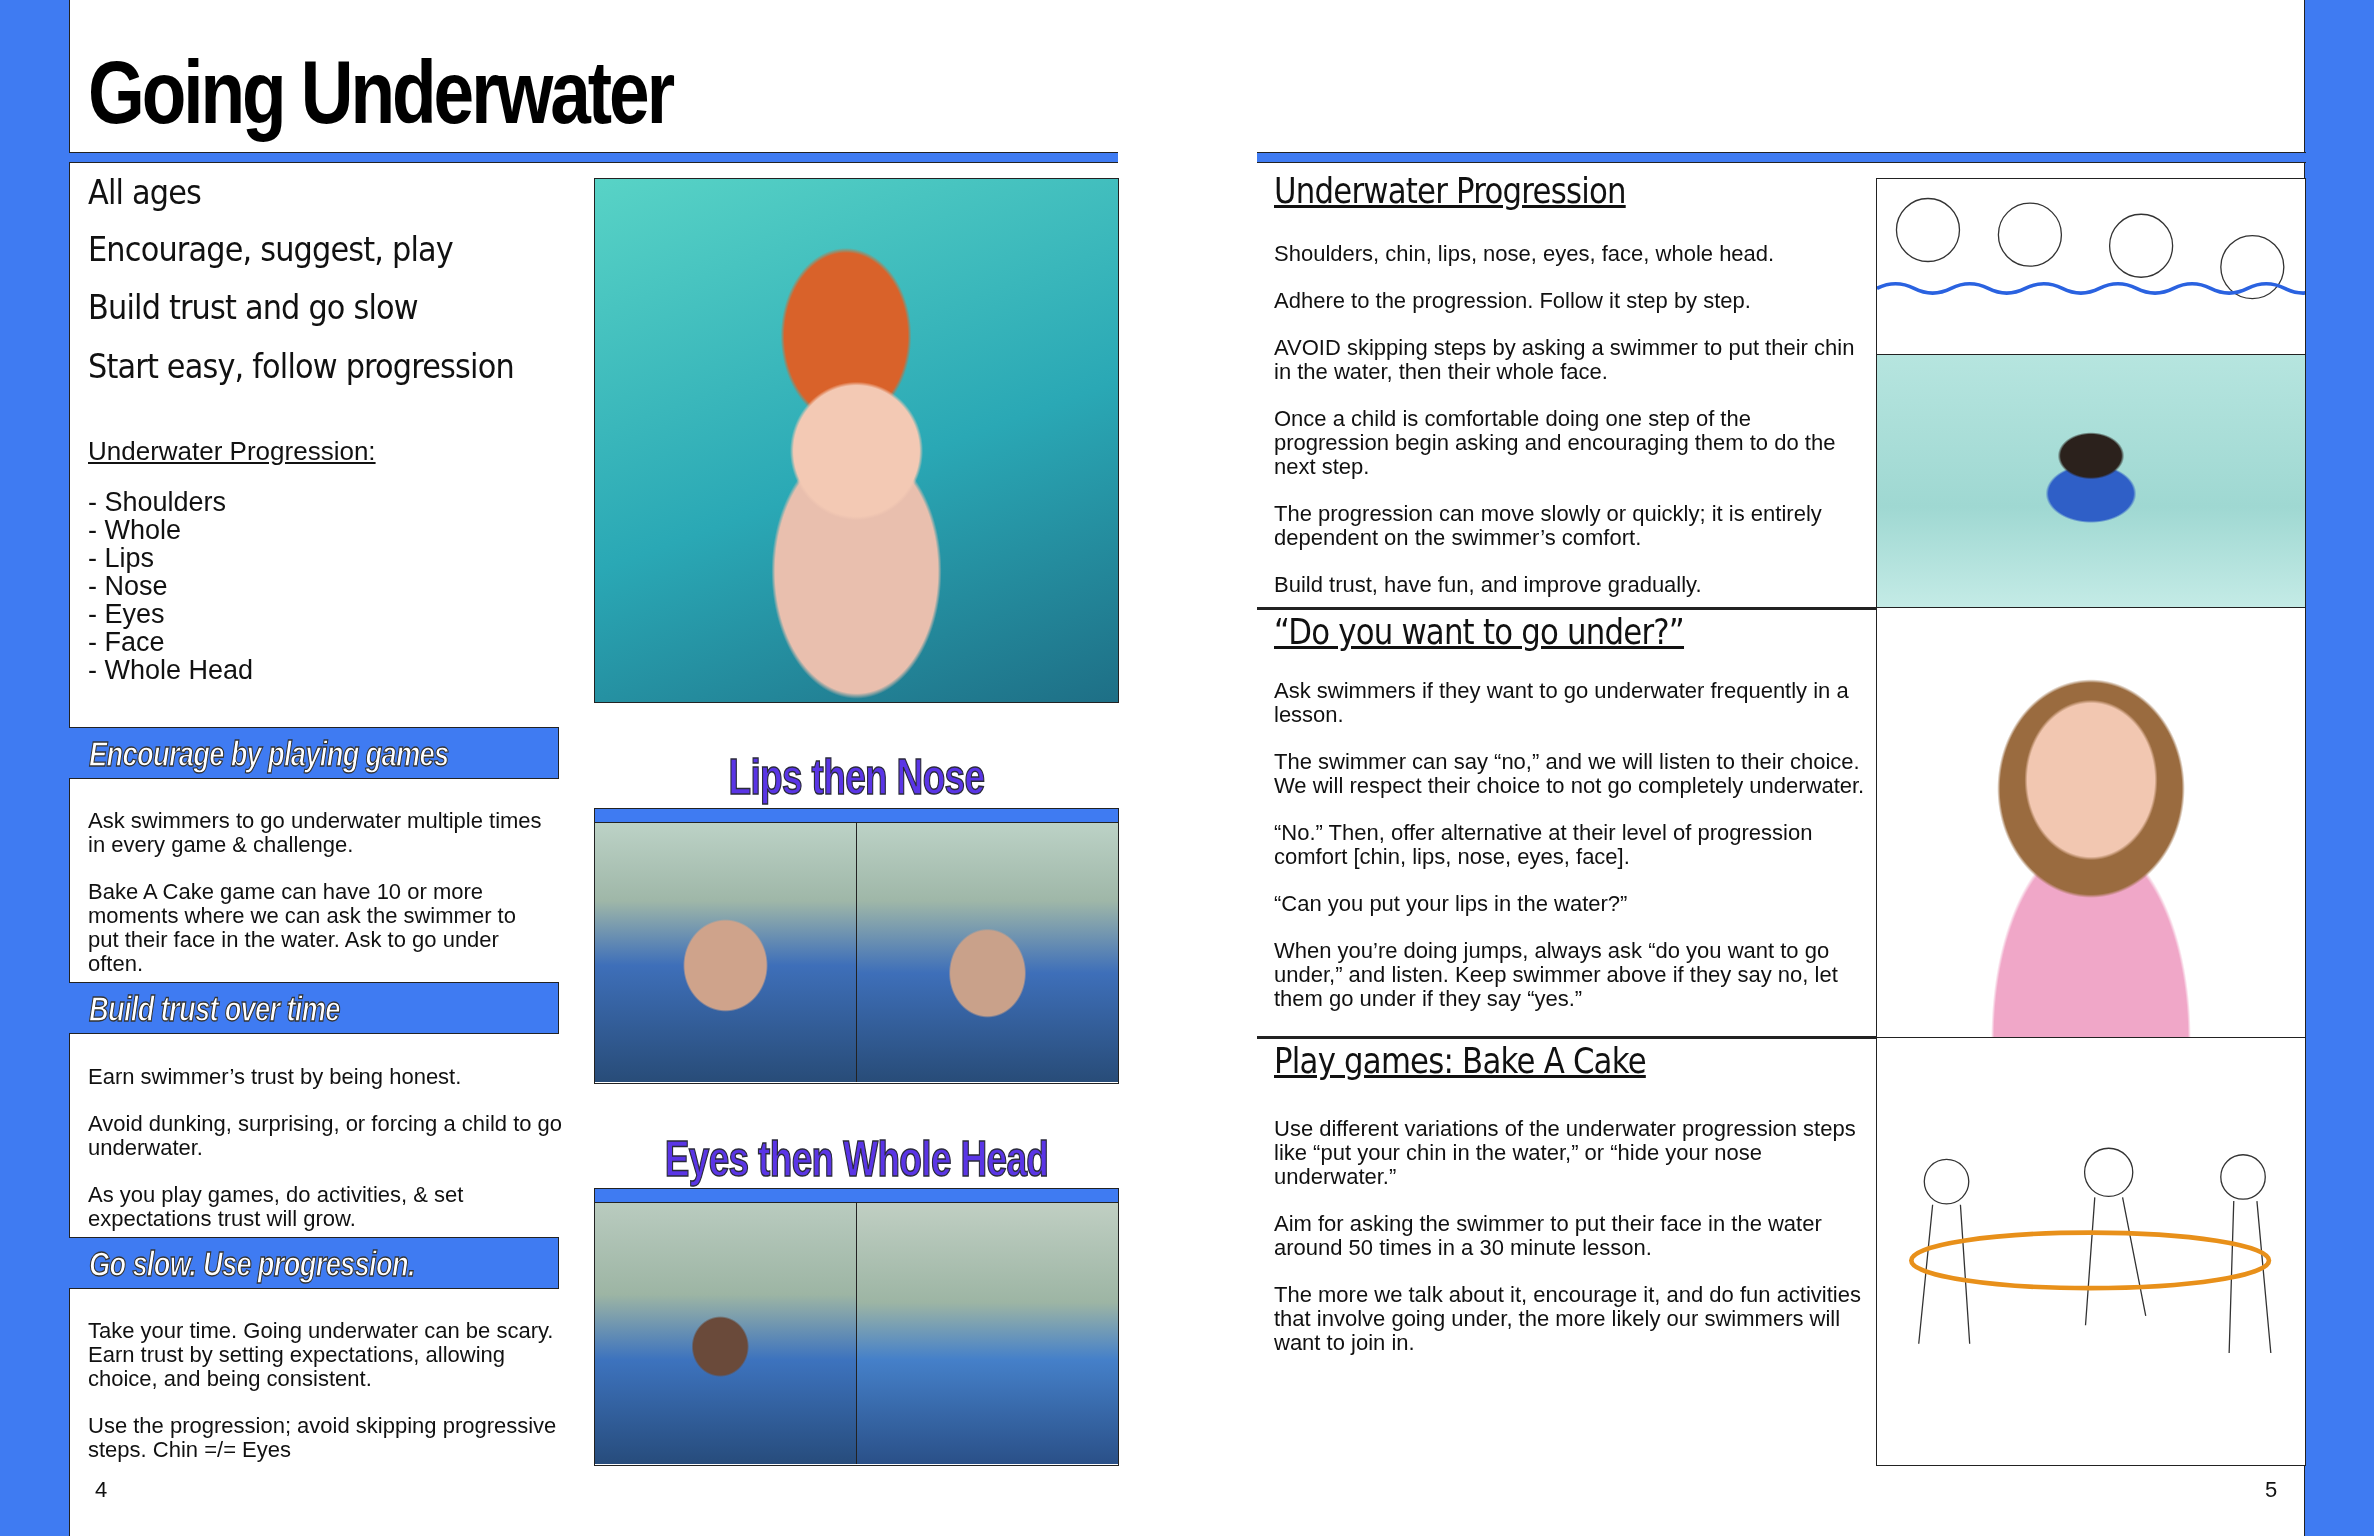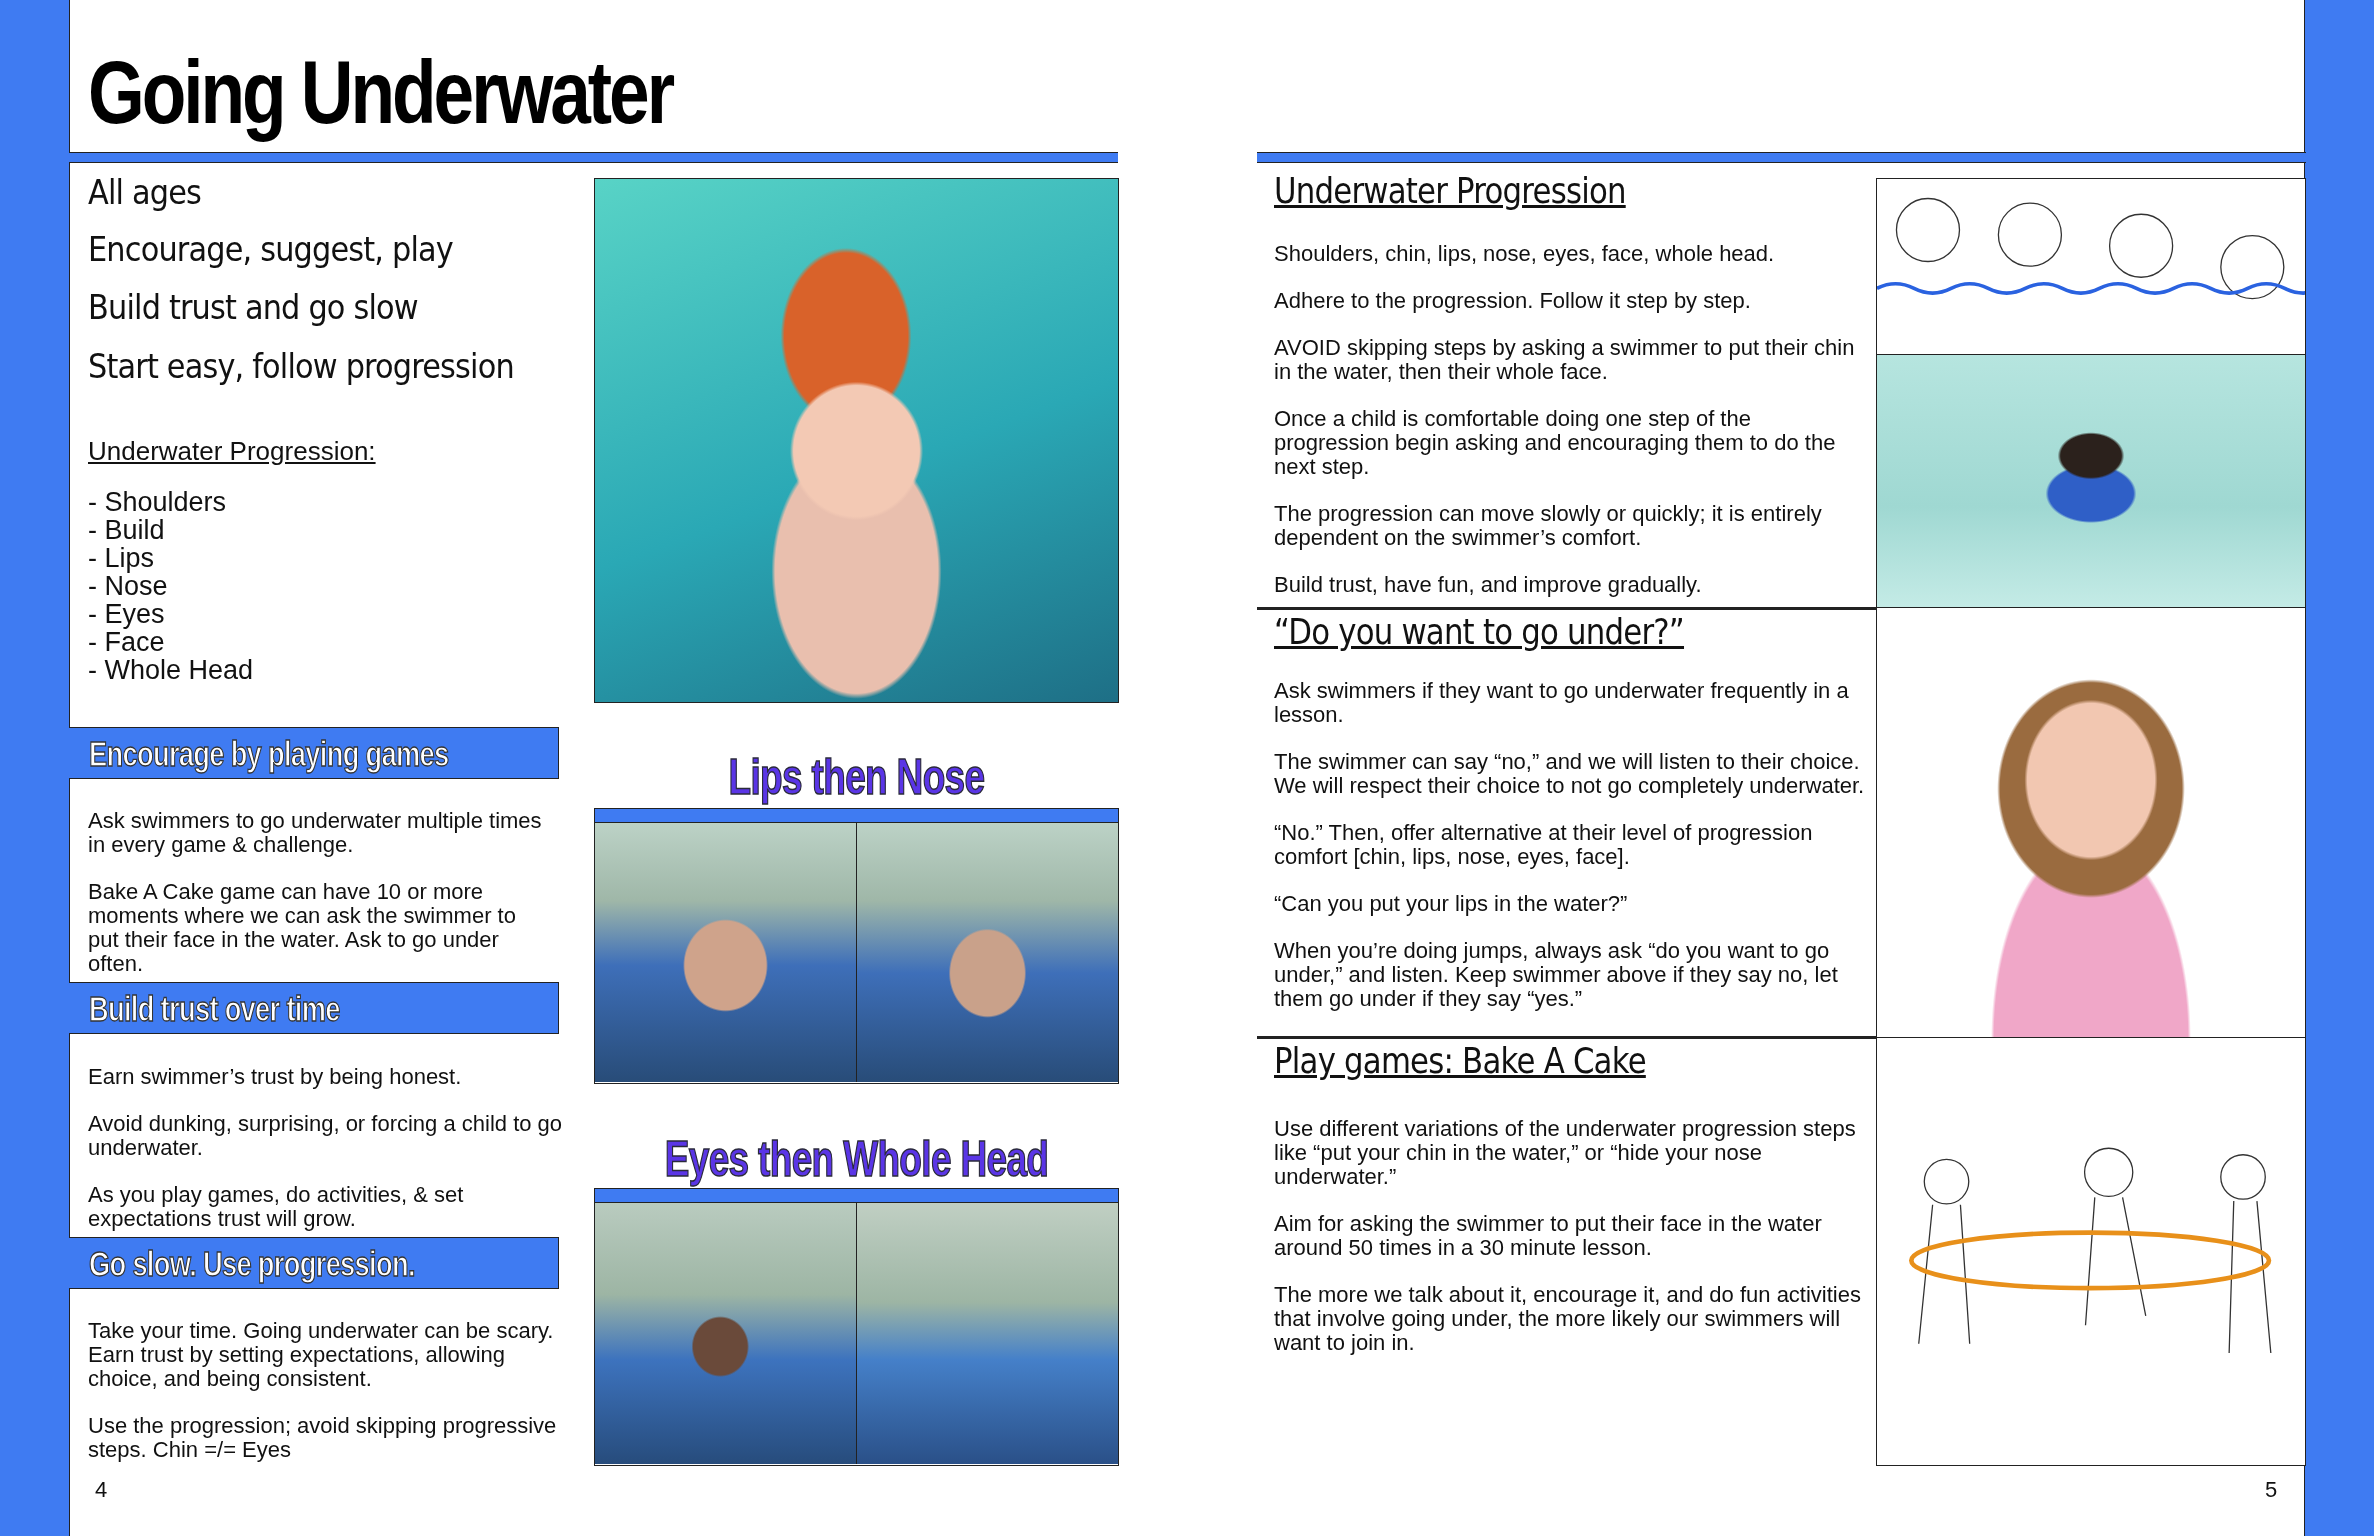--- a/index.html
+++ b/index.html
@@ -6,21 +6,21 @@
   body{width:2375px;height:1536px;position:relative;background:#ffffff;overflow:hidden;font-family:"Liberation Sans",sans-serif;color:#111;}
   .strip{position:absolute;top:0;height:1536px;background:#3f7bf2;}
   .strip.left{left:0;width:69px;border-right:1.9px solid #222;}
   .strip.right{left:2304px;width:70px;border-left:1.9px solid #222;}
   .title{position:absolute;left:88px;top:48px;font-family:"Liberation Sans",sans-serif;font-weight:bold;font-size:89px;letter-spacing:-3.7px;transform:scaleX(0.82);transform-origin:left top;color:#000;line-height:1;}
   .rule{position:absolute;height:9.3px;background:#3f7bf2;border-top:1.9px solid #222;border-bottom:1.9px solid #222;}
   .lead{position:absolute;left:88px;font-size:33px;font-family:"DejaVu Sans",sans-serif;letter-spacing:-0.9px;transform:scaleX(0.92);transform-origin:left top;color:#111;}
   .ul-head{position:absolute;left:88px;top:436px;font-size:26px;text-decoration:underline;color:#111;}
   .plist{position:absolute;left:88px;top:488px;font-size:27px;line-height:28px;margin:0;padding:0;list-style:none;}
   .plist li{margin:0;}
-  .sec-head{position:absolute;left:69px;width:490px;height:52px;background:#3f7bf2;border:1.9px solid #222;border-left:none;box-sizing:border-box;}
+  .sec-head{position:absolute;left:69px;width:490px;height:52px;background:#3f7bf2;border:1.9px solid #222;border-left:none;box-sizing:border-box;font-style:italic;}
   .sec-head span{position:absolute;left:20.4px;top:5.6px;font-size:35px;font-weight:bold;color:#fff;-webkit-text-stroke:1.3px #333;letter-spacing:-0.9px;transform:scaleX(0.78);transform-origin:left top;white-space:nowrap;}
   .body{position:absolute;font-size:22px;line-height:24px;color:#111;margin-top:19px;}
   .body p{margin:0 0 23px 0;}
   .photo{position:absolute;border:1.9px solid #222;box-sizing:border-box;overflow:hidden;}
   .caption{position:absolute;font-weight:bold;font-size:50px;color:#5a35e6;-webkit-text-stroke:1.5px #2a2a3a;letter-spacing:-0.9px;text-align:center;transform:scaleX(0.74);white-space:nowrap;}
   .dframe{position:absolute;left:594px;width:525px;border:1.9px solid #222;box-sizing:border-box;}
   .dframe .bar{height:13px;background:#3f7bf2;border-bottom:1.9px solid #222;}
   .dframe .pics{display:flex;height:calc(100% - 15px);}
   .dframe .pic{flex:1;position:relative;overflow:hidden;}
   .dframe .pic + .pic{border-left:1.9px solid #222;}
@@ -40,21 +40,21 @@
 <div class="rule" style="left:1257px;top:152px;width:1049px;"></div>
 
 <div class="lead" style="top:173px;">All ages</div>
 <div class="lead" style="top:230px;">Encourage, suggest, play</div>
 <div class="lead" style="top:288px;">Build trust and go slow</div>
 <div class="lead" style="top:347px;">Start easy, follow progression</div>
 
 <div class="ul-head">Underwater Progression:</div>
 <ul class="plist">
   <li>- Shoulders</li>
-  <li>- Build</li>
+  <li>- Whole</li>
   <li>- Lips</li>
   <li>- Nose</li>
   <li>- Eyes</li>
   <li>- Face</li>
   <li>- Whole Head</li>
 </ul>
 
 <div class="photo" style="left:594px;top:178px;width:525px;height:525px;background:radial-gradient(ellipse at 50% 52%,#f3c9b4 0 17%,transparent 18%),radial-gradient(ellipse at 48% 30%,#d9622a 0 16%,transparent 17%),radial-gradient(ellipse at 50% 75%,#e9bfae 0 22%,transparent 23%),linear-gradient(160deg,#58d3c6,#2aa8b5 55%,#1e6f86);"></div>
 
 <div class="sec-head" style="top:727px;">

